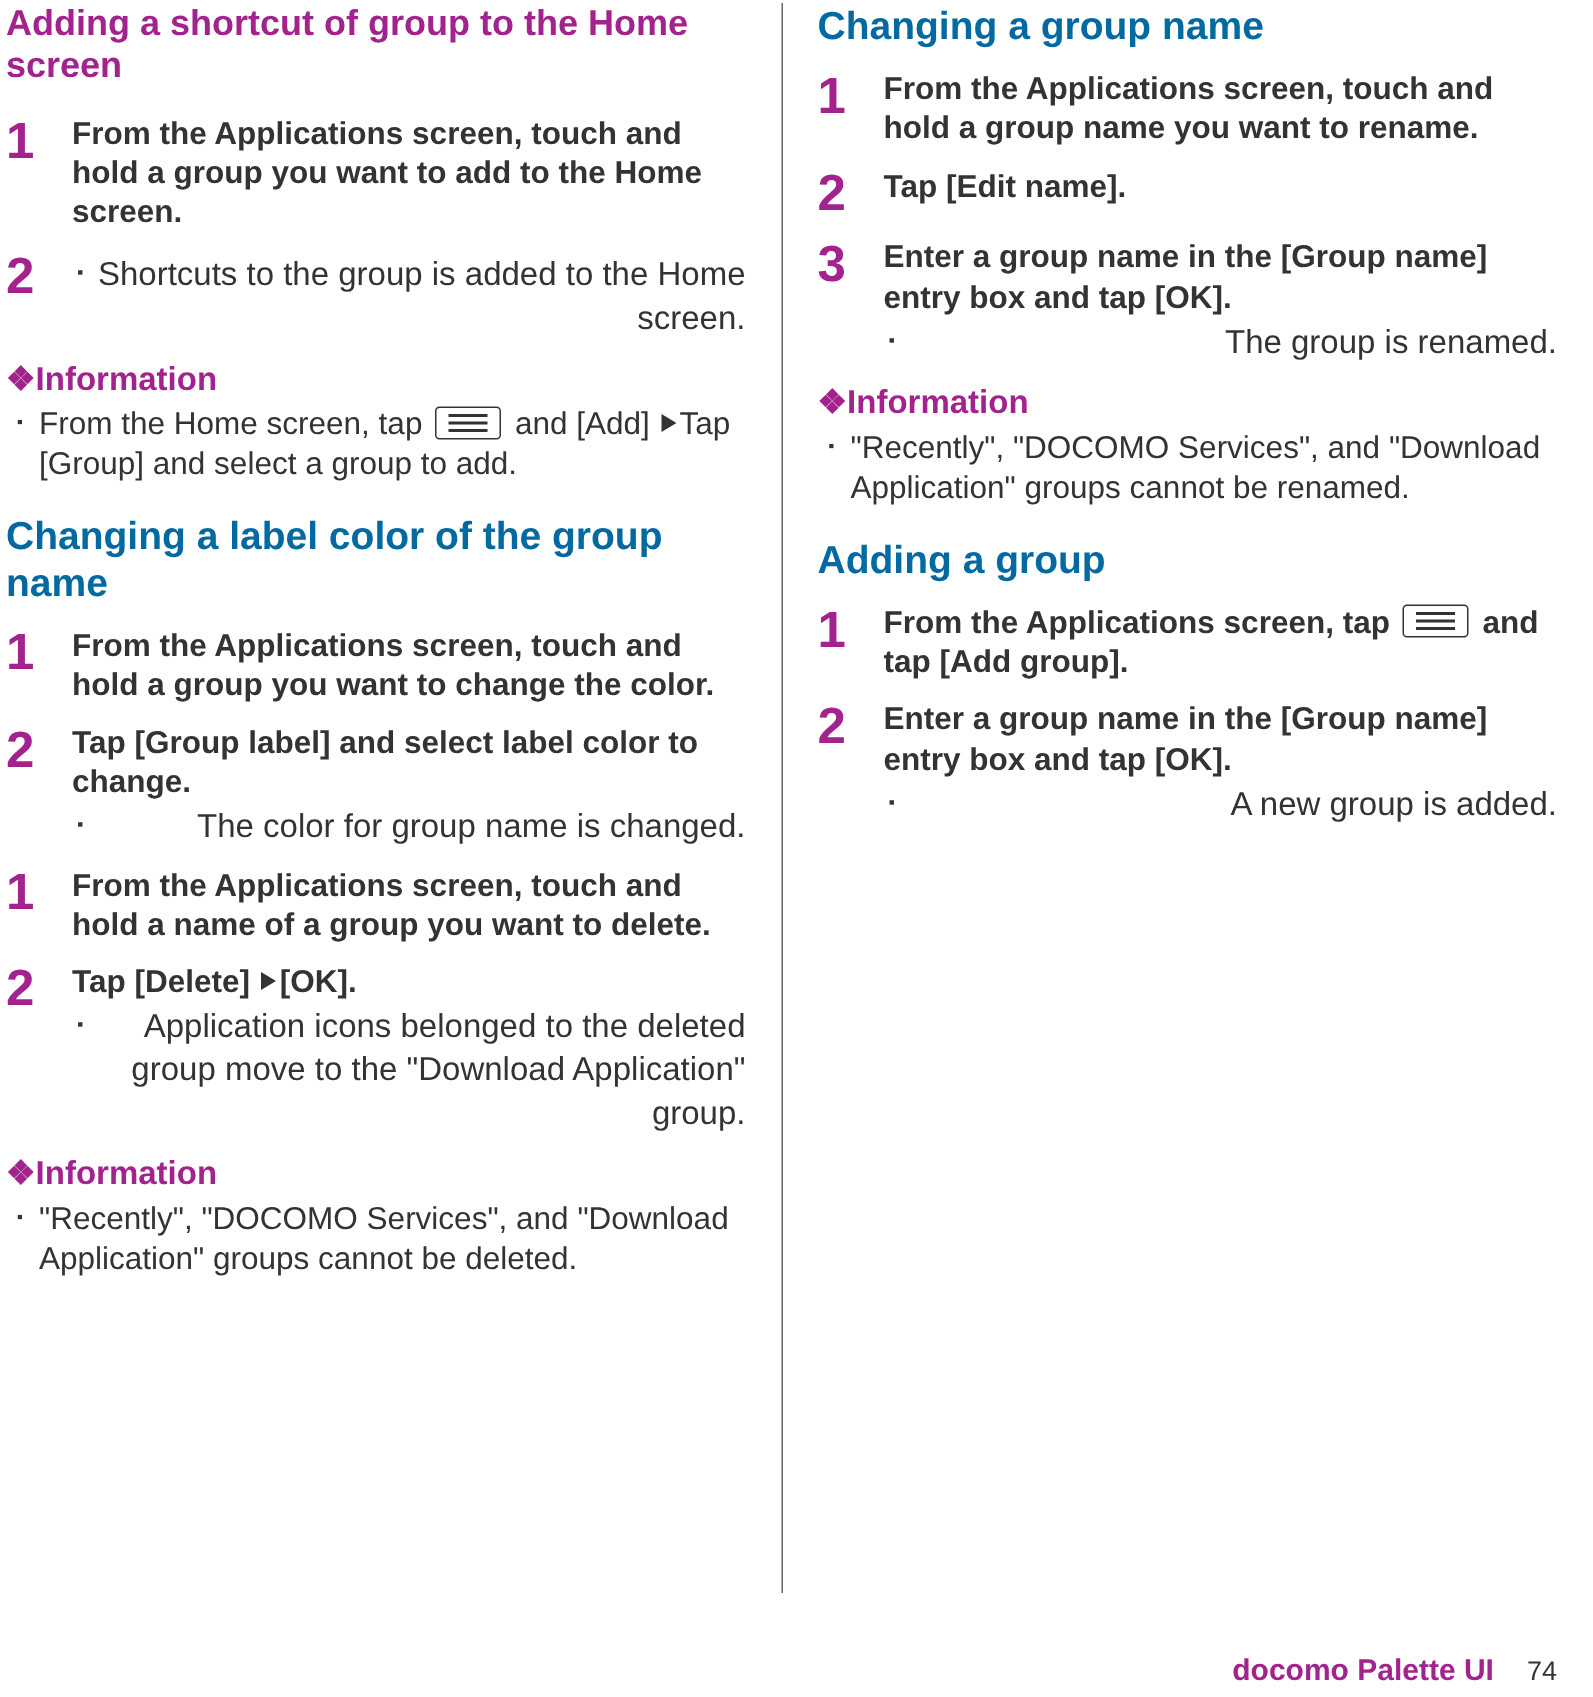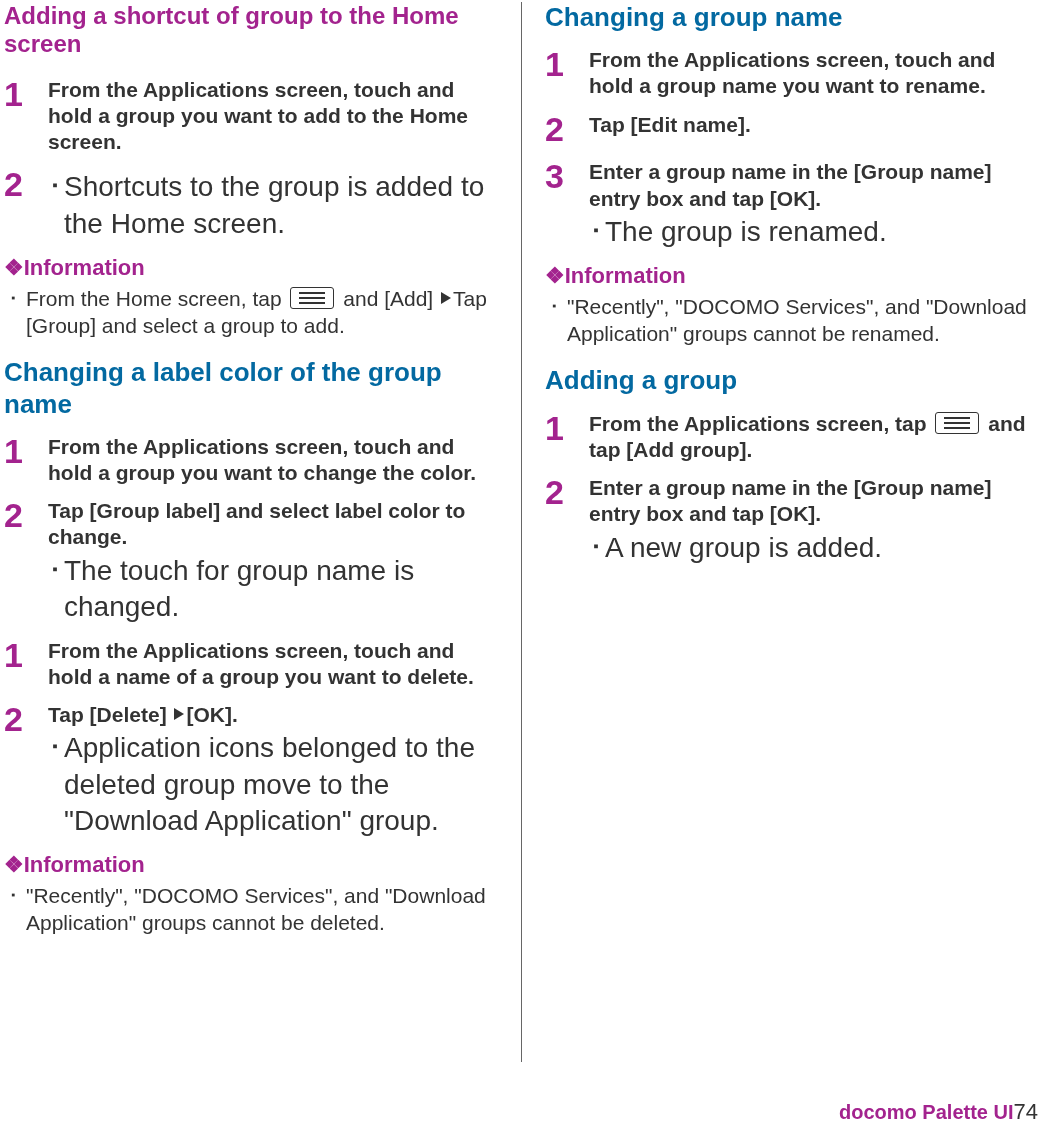--- a/index.html
+++ b/index.html
@@ -51,22 +51,23 @@
       min-width: 28px;
       flex-shrink: 0;
     }
     .stepbody { flex: 1; }
     .step-title { font-weight: 700; font-size: 21px; line-height: 1.25; }
     .bullets { list-style: none; padding-left: 0; margin-top: 2px; }
     .bullets li {
       position: relative;
       padding-left: 16px;
       font-weight: 400;
-      font-size: 28px;
+      font-size: 22px;
       line-height: 1.3;
+      text-align: right;
     }
     .bullets li::before {
       content: "･";
       position: absolute;
       left: 0;
     }
     .info-label {
       color: #a3238e;
       font-weight: 700;
       font-size: 22px;
@@ -123,24 +124,25 @@
       vertical-align: middle;
       position: relative;
       top: -2px;
     }
     .footer {
       position: absolute;
       bottom: 4px;
       right: 24px;
       display: flex;
       align-items: baseline;
+      gap: 22px;
       margin-top: 12px;
     }
     .footer .brand { color: #a3238e; font-weight: 700; font-size: 20px; }
-    .footer .pg { font-size: 22px; color: #333; }
+    .footer .pg { font-size: 18px; color: #333; }
   </style>
 </head>
 <body>
 
 <div class="cols">
 
   <div class="block">
     <div class="h-magenta">Adding a shortcut of group to the Home screen</div>
 
     <div class="step">
@@ -177,21 +179,21 @@
       <div class="stepbody">
           <div class="step-title">From the Applications screen, touch and hold a group you want to change the color.</div>
         </div>
     </div>
 
     <div class="step">
       <div class="stepnum">2</div>
       <div class="stepbody">
         <div class="step-title">Tap [Group label] and select label color to change.</div>
         <ul class="bullets">
-            <li>The touch for group name is changed.</li>
+            <li>The color for group name is changed.</li>
           </ul>
       </div>
     </div>
   </div>
 
   <div class="block">
 
     <div class="step">
       <div class="stepnum">1</div>
       <div class="stepbody">

